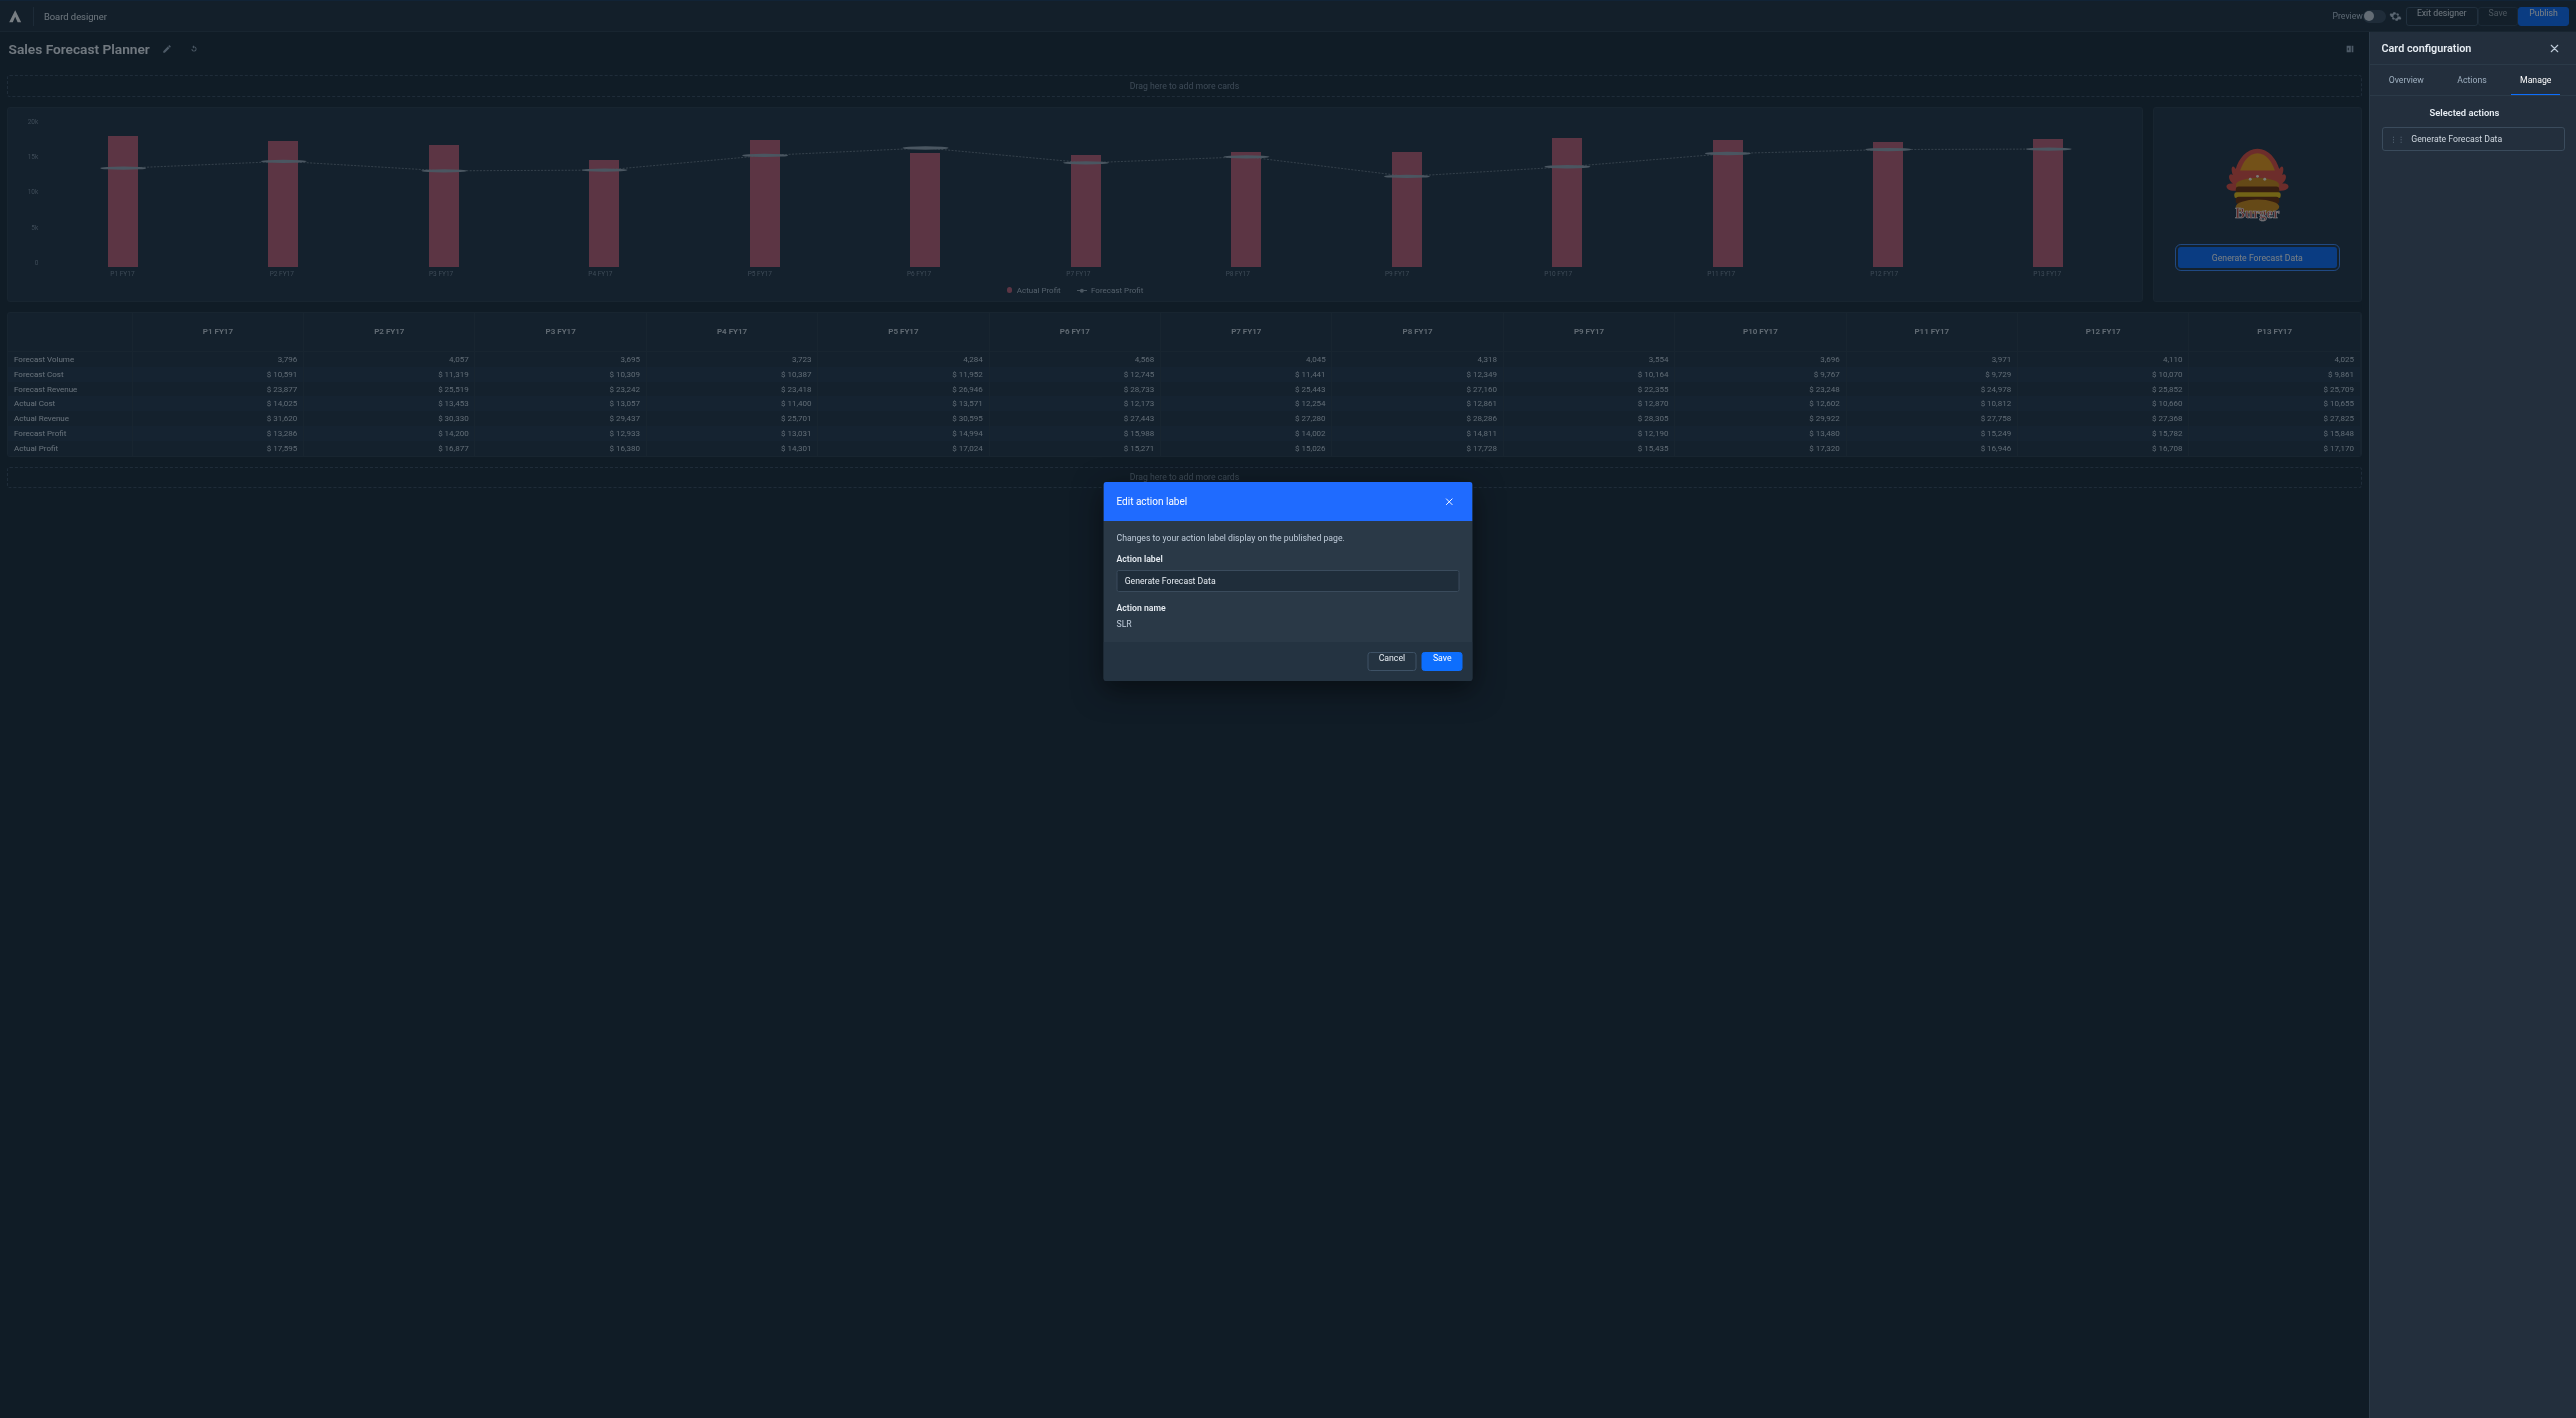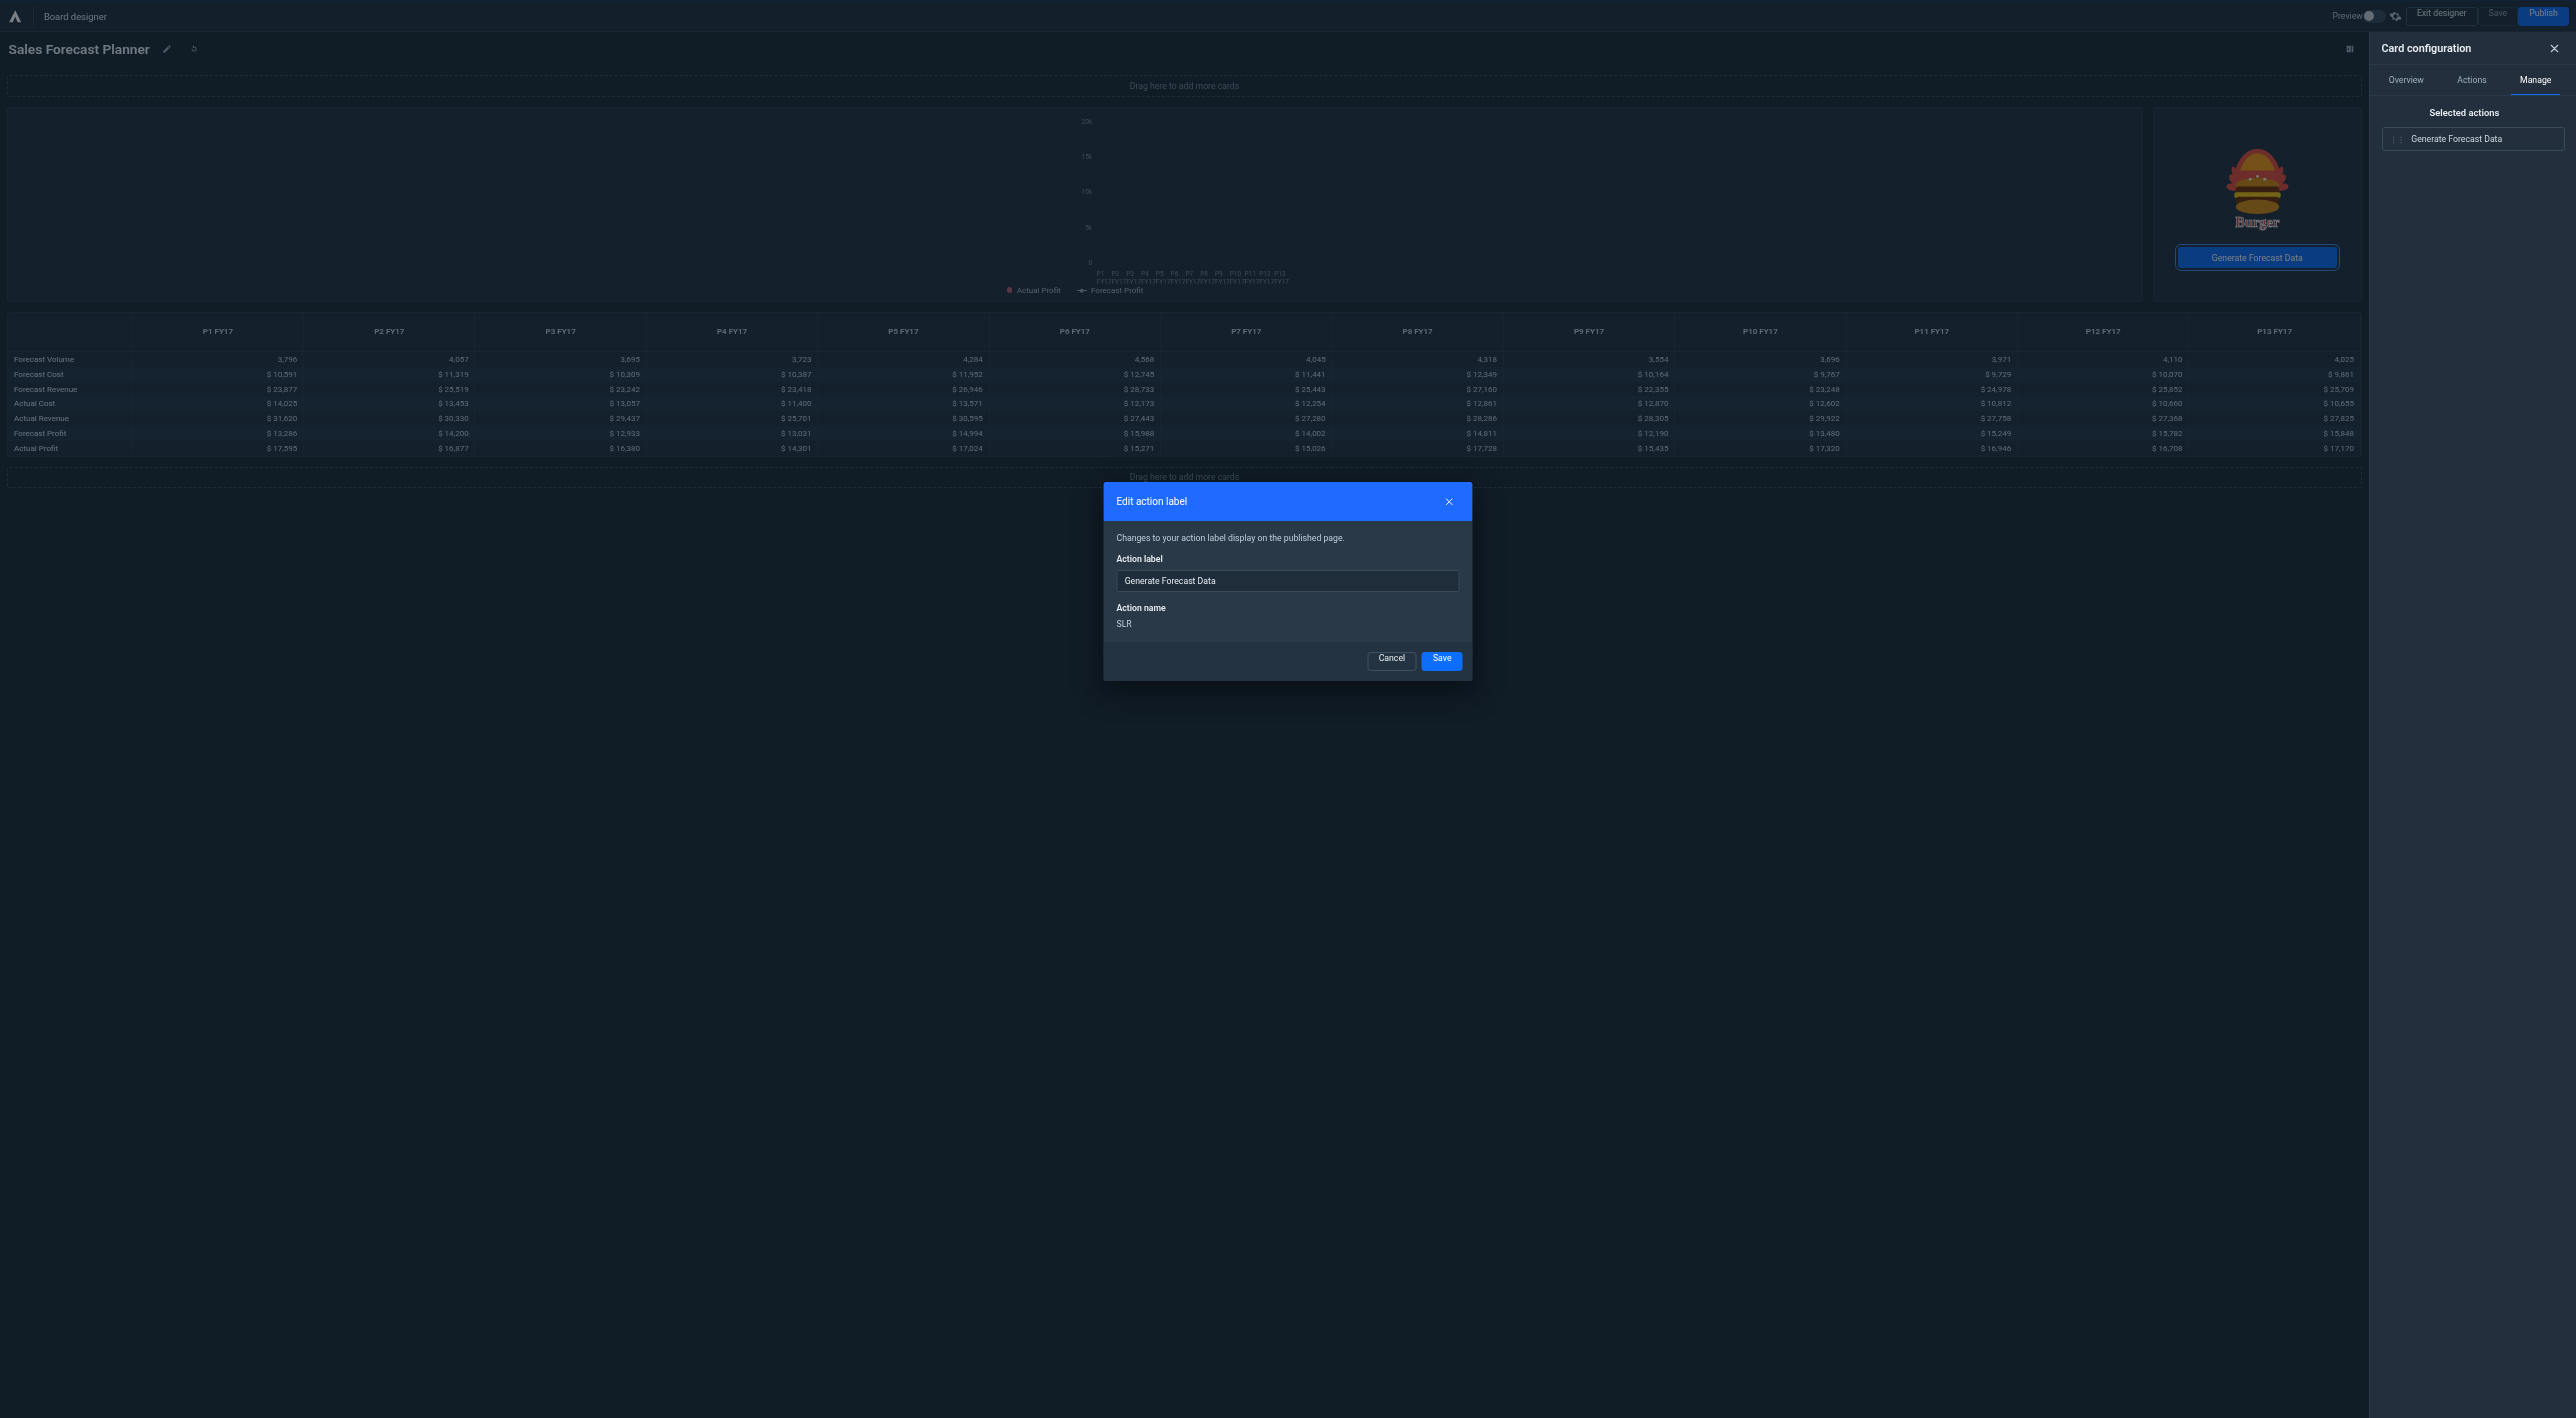--- a/index.html
+++ b/index.html
@@ -54,41 +54,41 @@
 
   
   .dropzone {
     border: 0.7px dashed #3a4b5c; border-radius: 2.9px; height: 21.6px;
     display: flex; align-items: center; justify-content: center; color: #7d8d9d; font-size: 8.7px;
     margin: 10px 0;
   }
 
   
   .cards-row { display: flex; gap: 10px; margin-bottom: 10px; }
-  .card { background: #223140; border: 0.7px solid #2b3a48; border-radius: 2.9px; align-items: center; }
+  .card { background: #223140; border: 0.7px solid #2b3a48; border-radius: 2.9px; }
   .chart-card { flex: 1; min-width: 0; height: 195px; padding: 10px 13px 5.8px 13px; display: flex; flex-direction: column; }
   .image-card { width: 209px; height: 195px; display: flex; flex-direction: column; align-items: center; justify-content: center; gap: 13px; }
 
   
   .chart-area { flex: 1; position: relative; }
   .chart-legend { display: flex; gap: 16px; justify-content: center; padding-top: 4.3px; font-size: 8px; color: #b0becc; }
   .legend-item { display: flex; align-items: center; gap: 4.3px; }
   .legend-dot { width: 5.8px; height: 5.8px; border-radius: 50%; }
   .legend-line { width: 10px; height: 0; border-top: 1.1px dashed #9aa7b3; position: relative; }
   .legend-line::after { content:""; position:absolute; left:50%; top:50%; width:4.3px; height:4.3px; border-radius:50%; background:#9aa7b3; transform:translate(-50%,-50%); }
   .y-labels { position: absolute; left: -2.9px; top: 0; bottom: 14.4px; width: 20px; display: flex; flex-direction: column; justify-content: space-between; font-size: 6.5px; color: #7d8d9d; text-align: right; }
   .plot { position: absolute; left: 21.6px; right: 0; top: 0; bottom: 14.4px; }
   .bars { position: absolute; inset: 0; display: flex; align-items: flex-end; justify-content: space-around; }
   .bar { width: 30px; background: #c25e73; }
   .line-svg { position: absolute; inset: 0; width: 100%; height: 100%; }
   .x-labels { position: absolute; left: 21.6px; right: 0; bottom: 0; height: 11.5px; display: flex; justify-content: space-around; font-size: 6.5px; color: #7d8d9d; }
 
   
   .burger-wrap { width: 94px; height: 94px; position: relative; display:flex; align-items:center; justify-content:center; }
-  .burger-label { position:absolute; bottom:3px; font-family: cursive; font-weight:700; font-size:14.4px; color:#c0392b; -webkit-text-stroke: 0.7px #fff; }
+  .burger-label { position:absolute; bottom:12px; font-family: cursive; font-weight:700; font-size:14.4px; color:#c0392b; -webkit-text-stroke: 0.7px #fff; }
   .big-action-btn {
     width: 159px; height: 21.6px; background: #0d6efd; color: #fff; border-radius: 2.9px;
     display: flex; align-items: center; justify-content: center; font-size: 8.7px; cursor: pointer;
     outline: 1.4px solid #3d8bfd; outline-offset: 2.2px;
   }
 
   
   .table-card { width: 100%; padding: 0; overflow: hidden; }
   .tbl { border-collapse: collapse; width: 100%; font-size: 8px; table-layout: fixed; }
   .tbl th, .tbl td { padding: 2.9px 5.8px; border-right: 0.7px solid #2b3a48; white-space: nowrap; overflow: hidden; }

